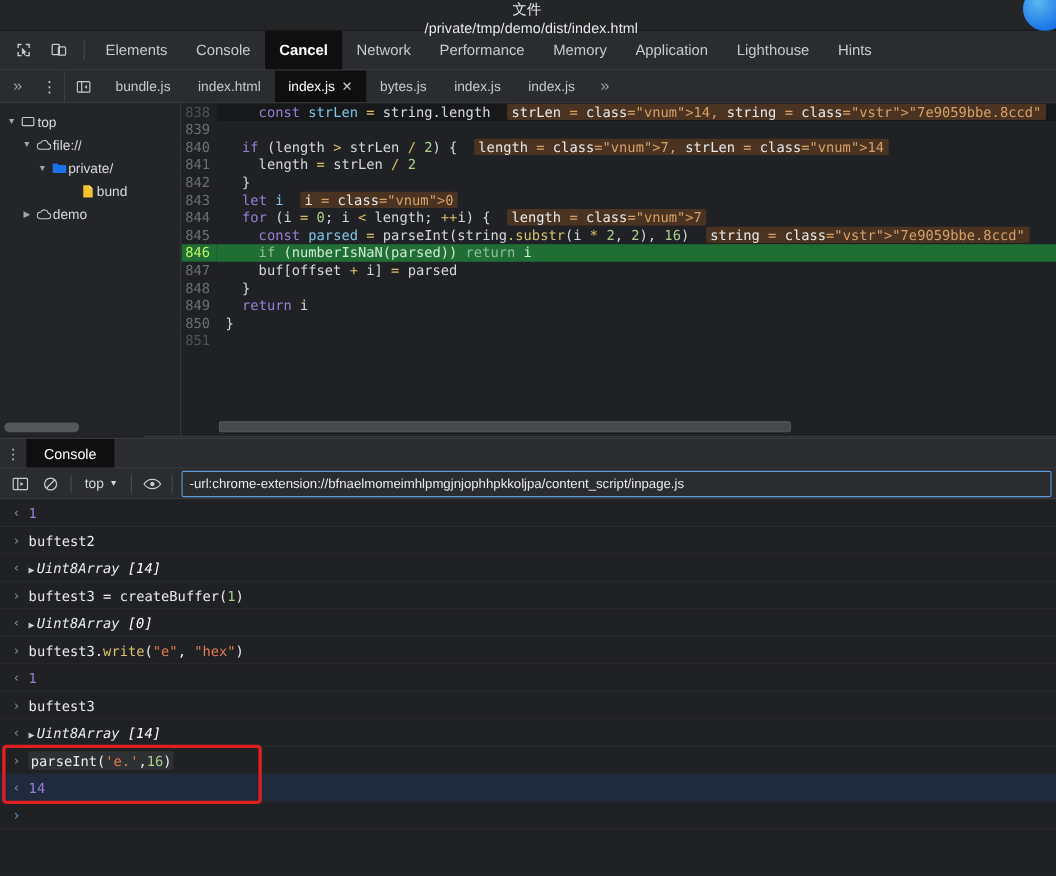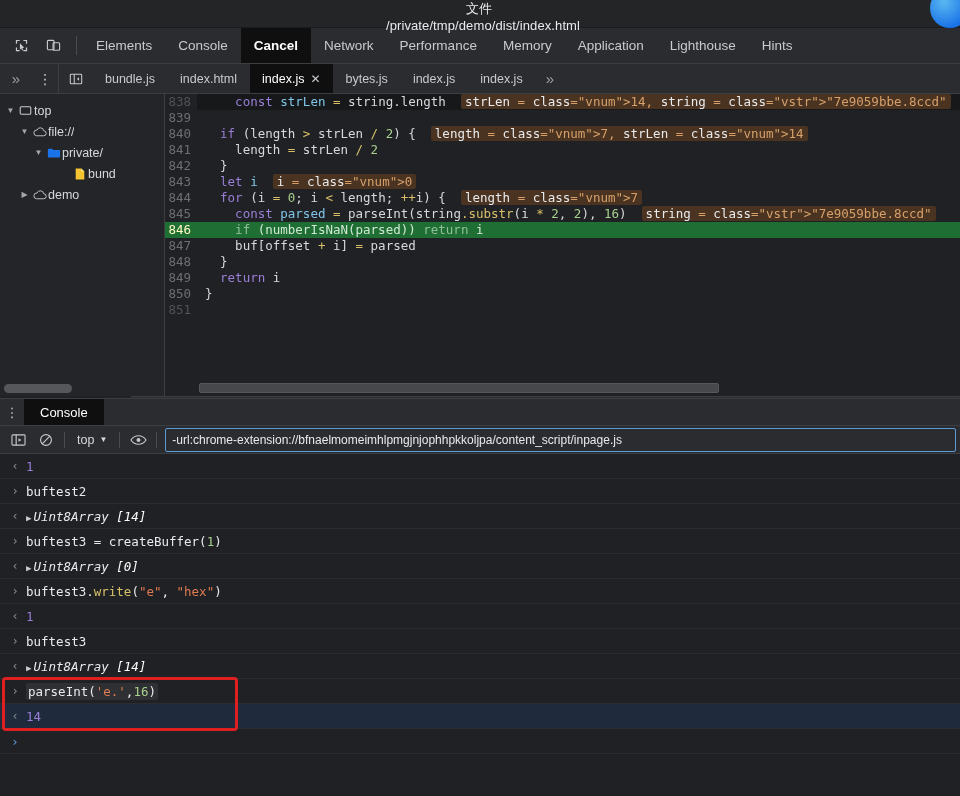--- a/index.html
+++ b/index.html
@@ -95,21 +95,21 @@
     font-family: "DejaVu Sans Mono", "Liberation Mono", monospace;
     font-size: 12.5px; line-height: 16px; white-space: pre;
   }
   .cline { display: flex; height: 16px; align-items: center; }
   .gut {
     width: 32px; flex: none; text-align: right; padding-right: 6px;
     color: #6b6f73; background: #202124; user-select: none;
   }
   .cbody { flex: 1; padding-left: 8px; overflow: hidden; }
   .cline.hl .cbody { background: #1f6e33; }
-  .cline.hl .gut { background: #1f6e33; color: #fef9c3; }
+  .cline.hl .gut { background: #1f6e33; color: #bef264; }
   .cline.dim .cbody { background: #17181a; }
   .cline.dim .gut { color: #4f5356; }
   
   .kw { color: #9a7fd8; }
   .nm { color: #d6d8db; }
   .fn { color: #7fc6e8; }
   .num { color: #a8d08d; }
   .op { color: #d8c06a; }
   .pun { color: #d6d8db; }
   .inline-val {

